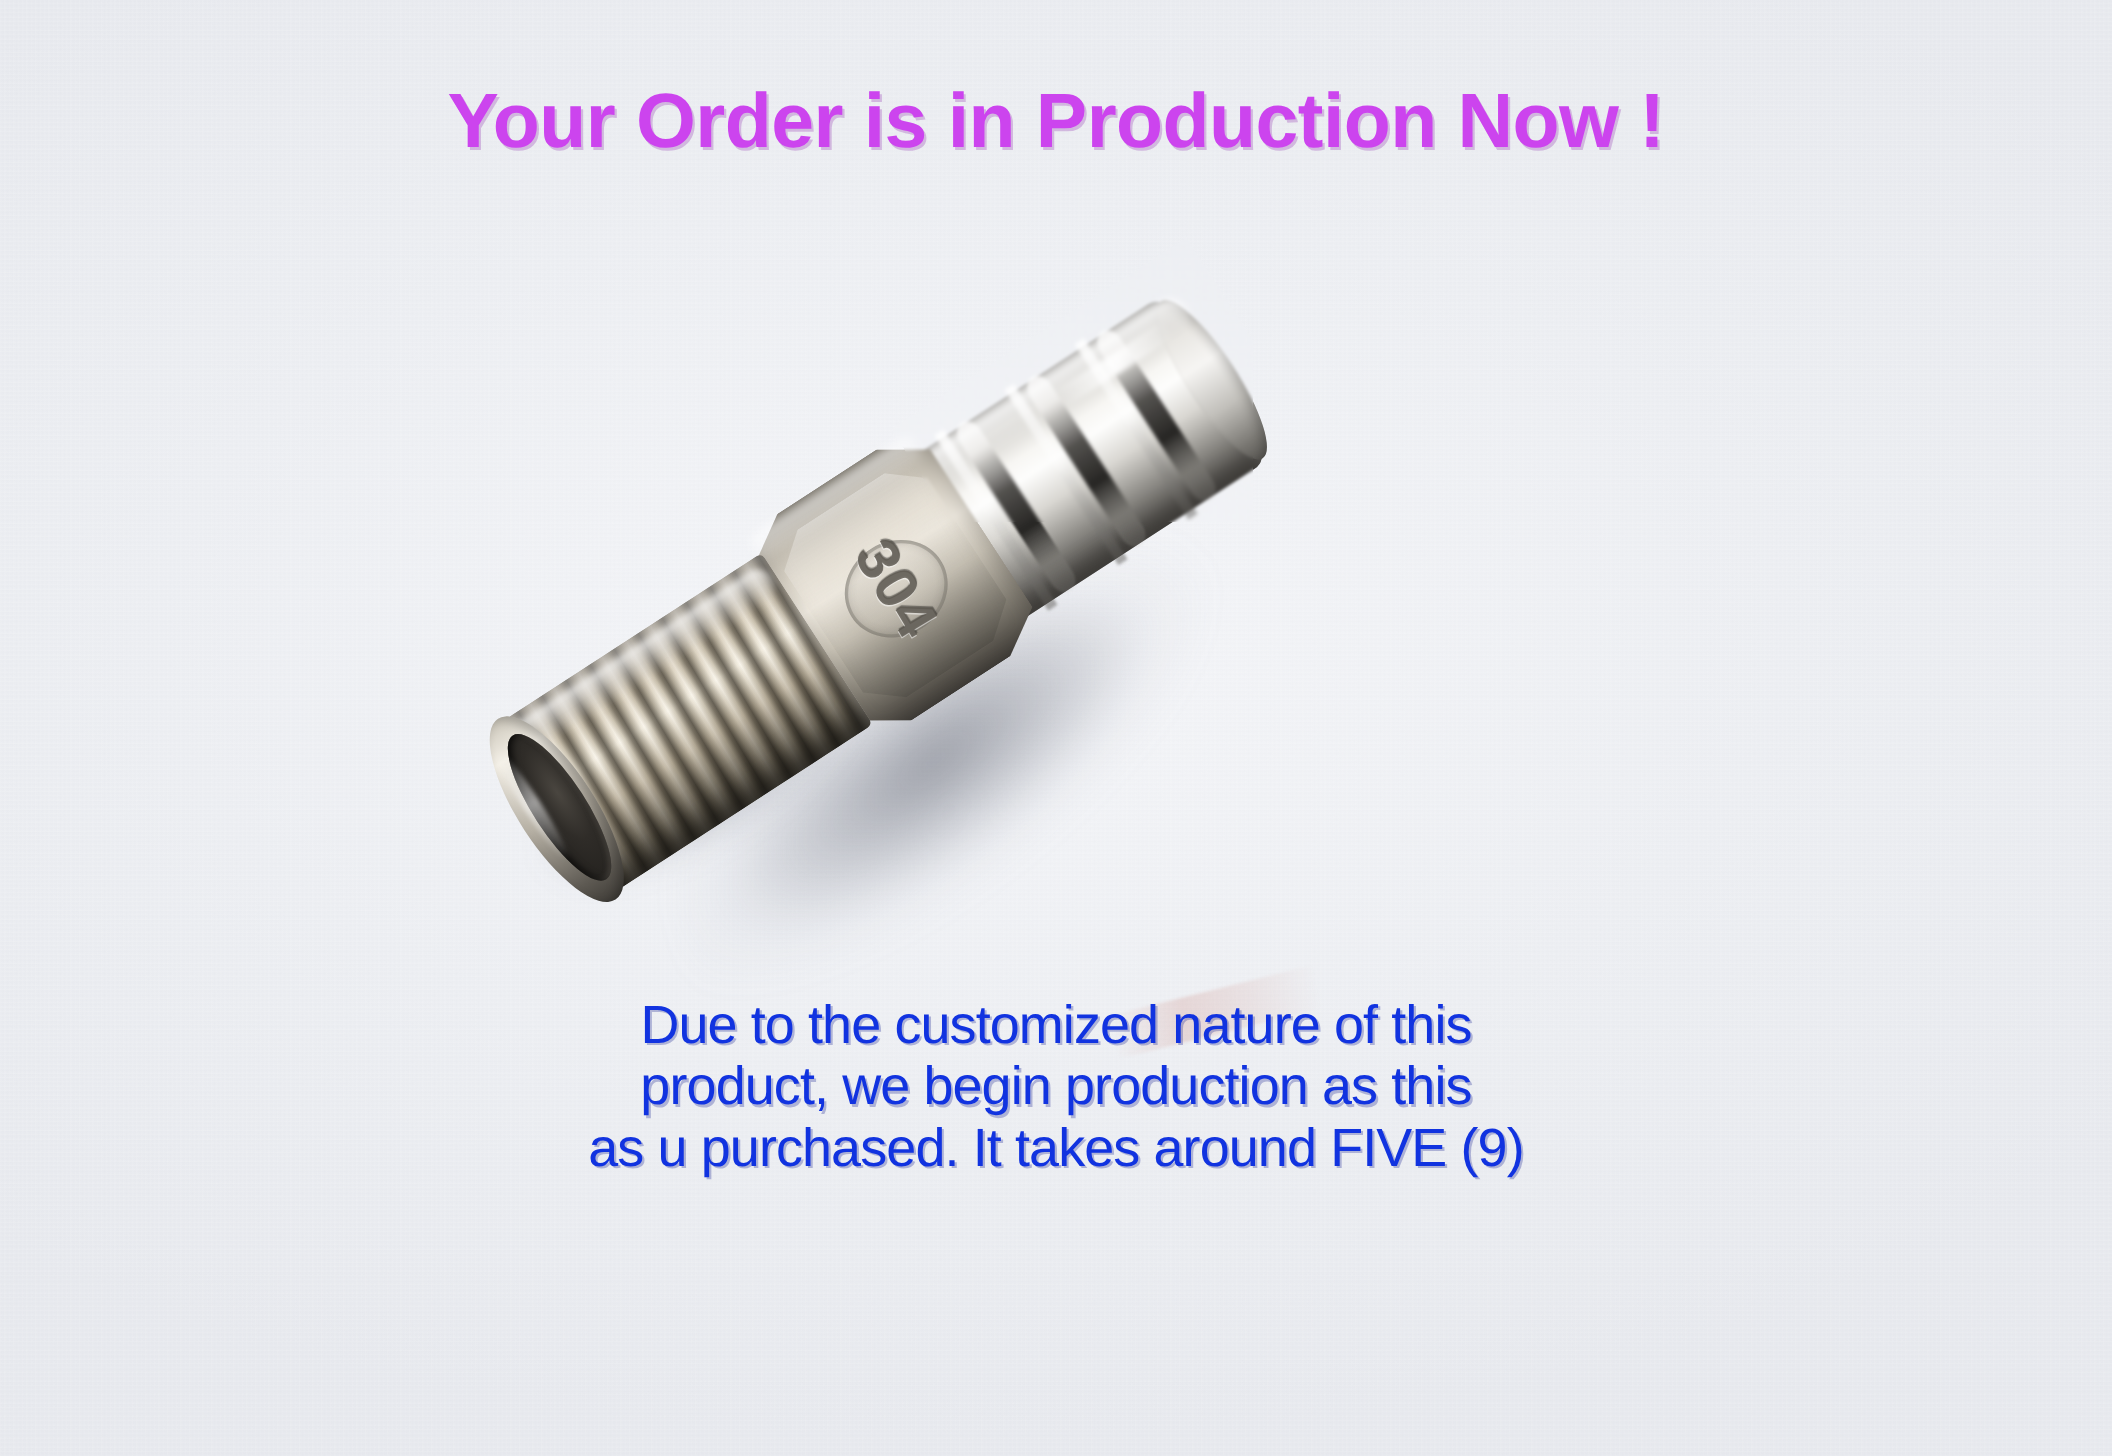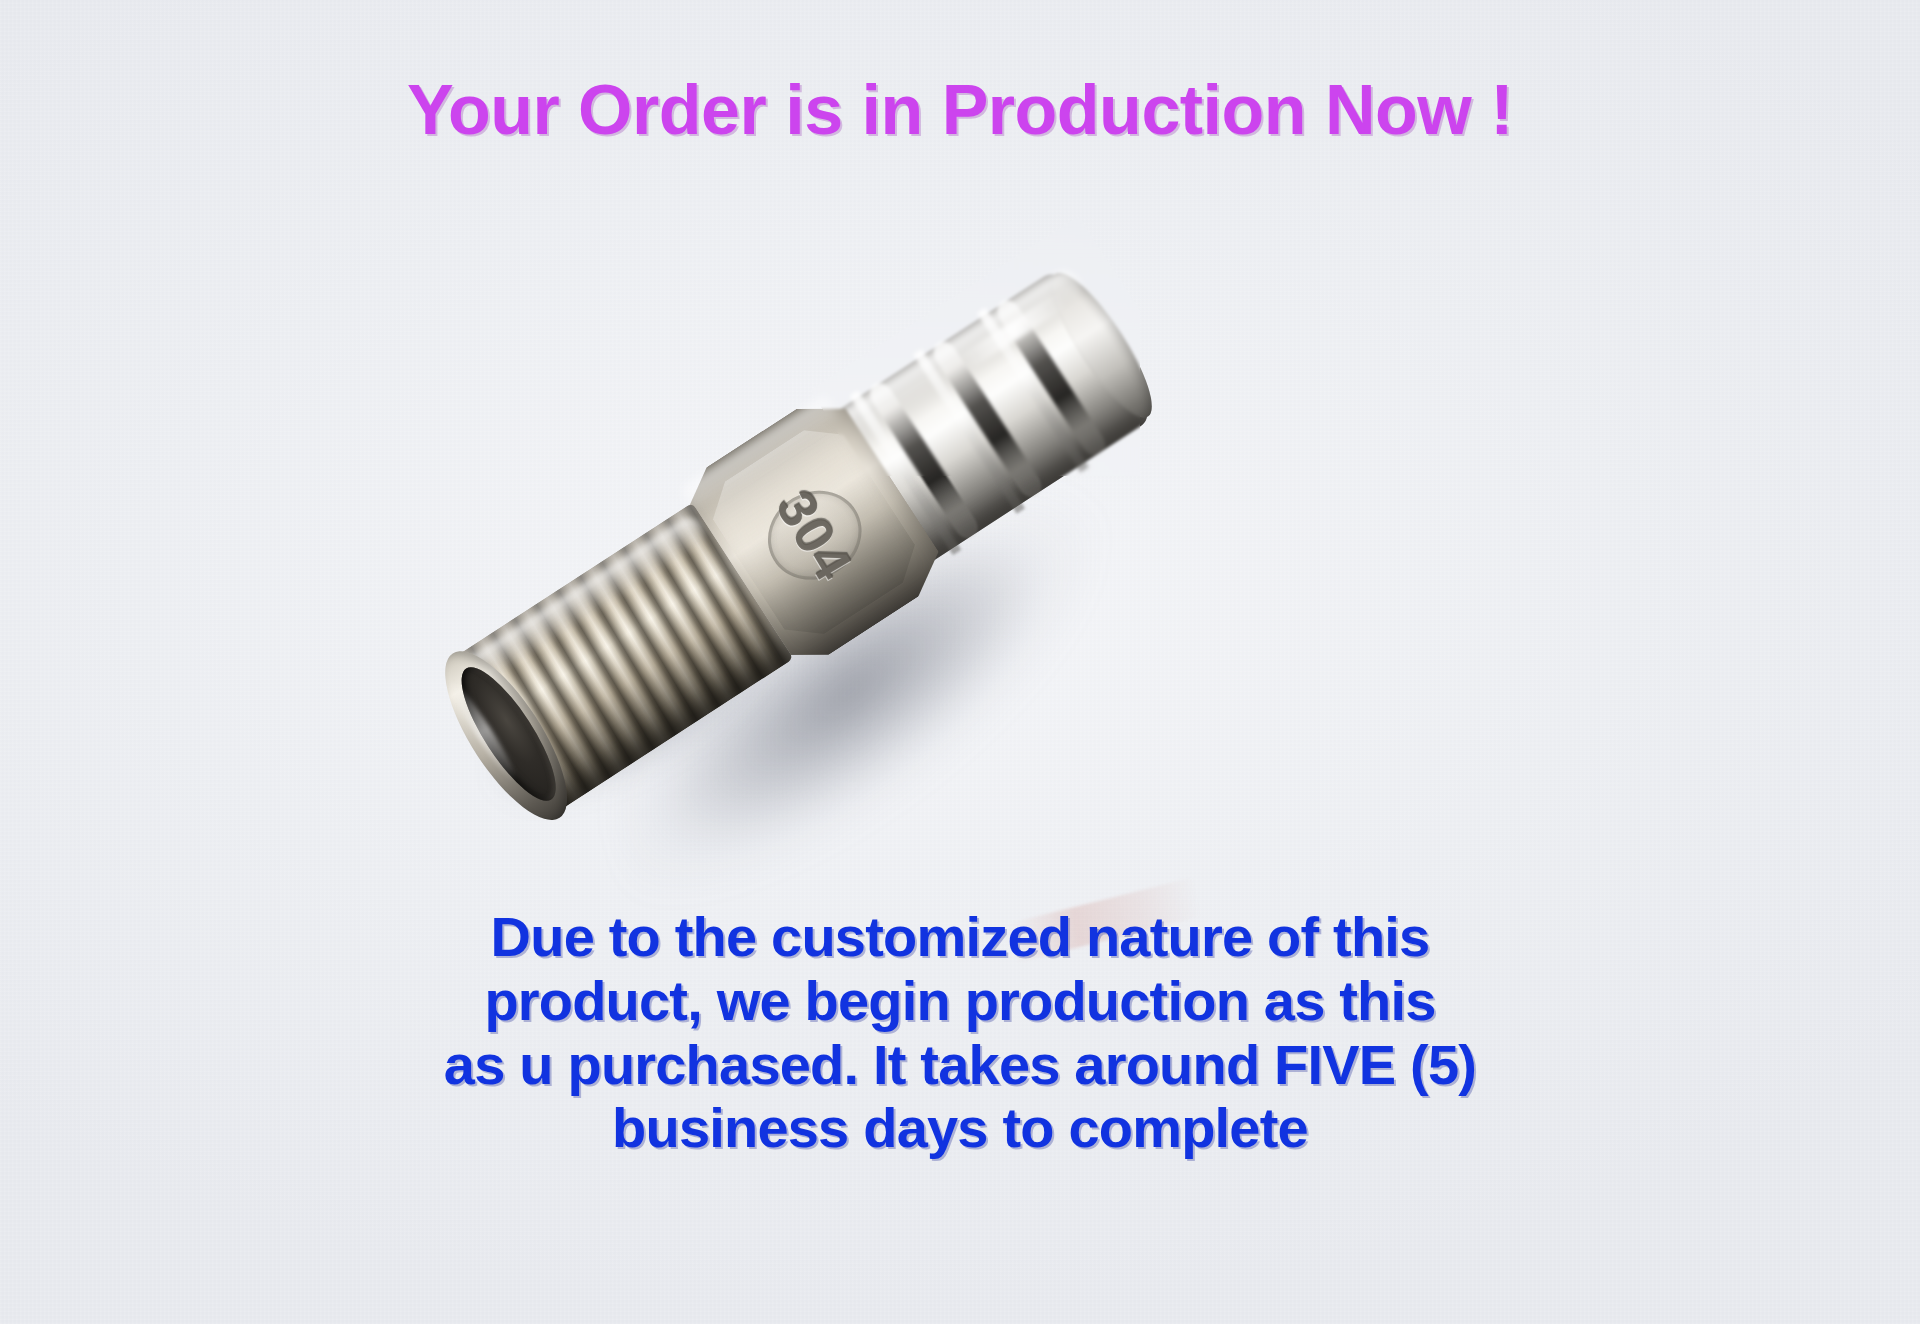--- a/index.html
+++ b/index.html
@@ -62,23 +62,23 @@
     text-shadow: 2px 2px 0 rgba(150,60,180,.30);
     white-space: nowrap;
   }
 
   
   .message {
     position: absolute;
     left: 0; right: 0;
     top: 905px;
     text-align: center;
-    font-size: 56px;
+    font-size: 49px;
     line-height: 1.14;
-    font-weight: 700;
+    font-weight: 400;
     letter-spacing: -0.8px;
     color: #1133e0;
     text-shadow: 2px 2px 0 rgba(30,40,150,.30);
   }
   .message .ln { display: block; white-space: nowrap; }
 
   
   .product {
     position: absolute;
     left: 420px;
@@ -371,17 +371,16 @@
       <div class="mouth-inner"></div>
       <div class="mouth-rim-hl"></div>
 
       <div class="defocus"></div>
     </div>
   </div>
 
   <div class="message" style="color: rgb(17, 51, 224);">
     <span class="ln">Due to the customized nature of this</span>
     <span class="ln">product, we begin production as this</span>
-    <span class="ln">as u purchased. It takes around FIVE (5)</span>
-    <span class="ln">business days to complete</span>
+    <span class="ln">as u purchased. It takes around FIVE (9)</span>
   </div>
 
 </div>
 
 </body></html>

